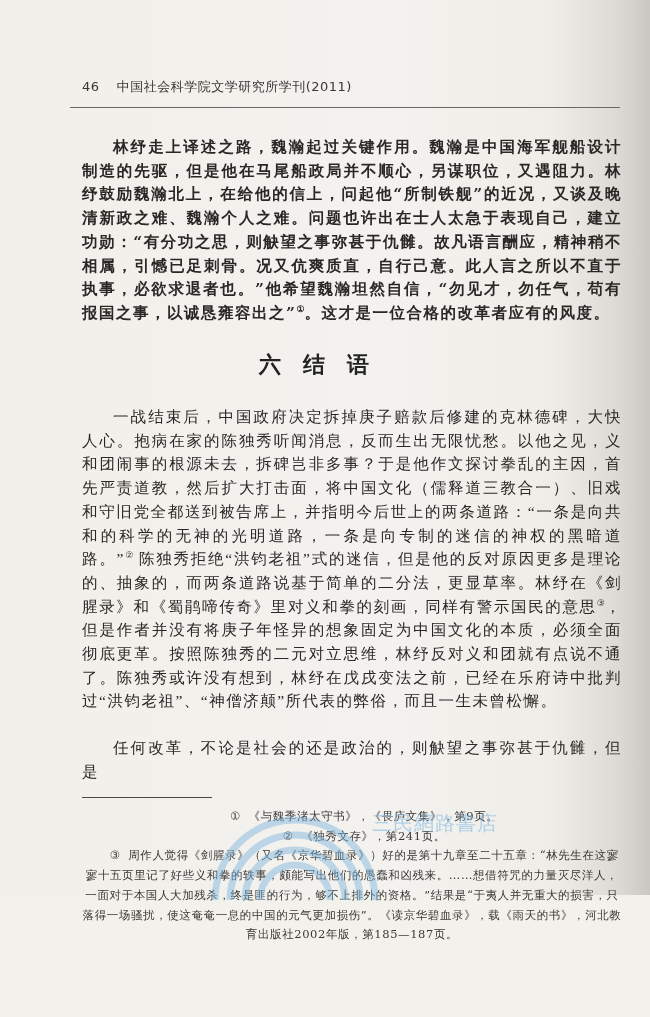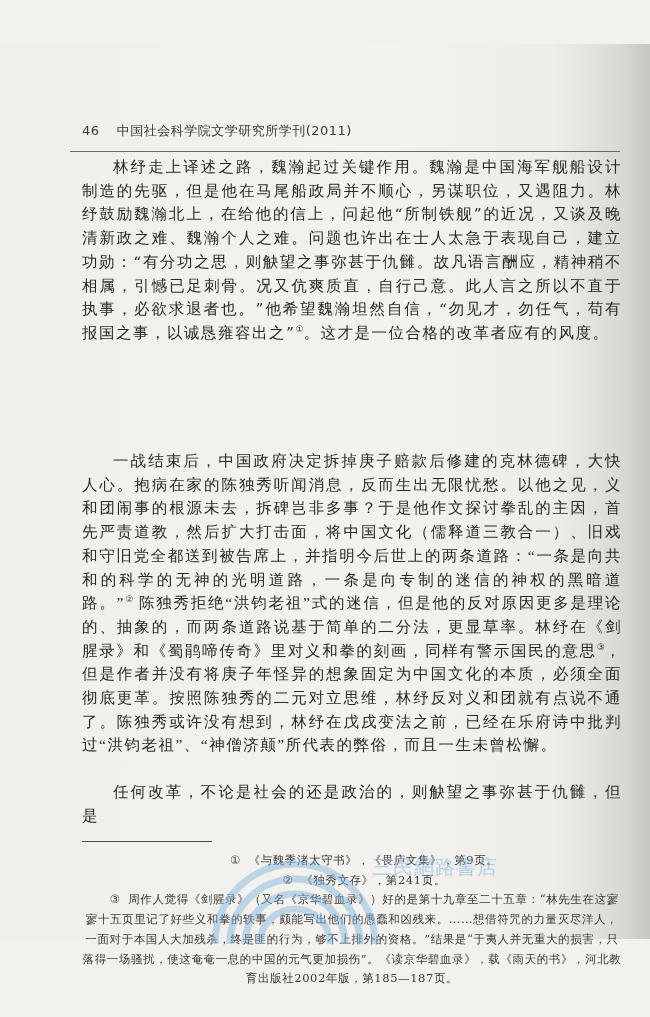--- a/index.html
+++ b/index.html
@@ -6,38 +6,37 @@
     body {
       width: 650px; height: 1017px; overflow: hidden;
       background: #f3f1ec;
       position: relative;
       font-family: "DejaVu Serif", "Liberation Serif", serif;
       color: #2a2826;
     }
     .page {
       position: absolute; left: 0; top: 0; width: 650px; height: 895px;
       background: linear-gradient(to right, #f1efea 0%, #f4f2ee 60%, #efede8 85%, #dcdad5 95%, #c9c7c2 100%);
-      margin-top: 44px;
     }
     .running-head {
       position: absolute; left: 82px; top: 78px;
       font-family: "DejaVu Sans", "Liberation Sans", sans-serif;
       font-size: 13px; color: #3a3836; letter-spacing: 0.5px;
     }
     .running-head .pnum { display: inline-block; width: 30px; }
     .head-rule {
       position: absolute; left: 70px; top: 107px; width: 550px; height: 0;
       border-top: 1.5px solid #6a6864;
     }
     .body-text {
       position: absolute; left: 82px; width: 540px;
       font-size: 15.5px; line-height: 23.7px; letter-spacing: 1.5px;
       text-align: justify; text-align-last: left;
     }
-    .p1 { top: 112px; }
+    .p1 { top: 135px; font-weight: bold; }
     .p-indent { text-indent: 31px; margin: 0; }
     .section-title {
       position: absolute; left: 0; width: 650px; top: 350px; text-align: center;
       font-family: "DejaVu Sans", "Liberation Sans", sans-serif;
       font-size: 22px; font-weight: bold; letter-spacing: 22px; color: #222;
     }
     .p2 { top: 405px; font-family: Liberation Serif, serif; }
     .p3 { top: 737px; }
     .fn-rule {
       position: absolute; left: 82px; top: 797px; width: 130px; height: 0;
@@ -71,20 +70,21 @@
   <div class="running-head">
     <span class="pnum">46</span>
     <span>中国社会科学院文学研究所学刊(2011)</span>
   </div>
   <div class="head-rule"></div>
 
   <div class="body-text p1">
     <p class="p-indent"><span>林纾走上译述之路，魏瀚起过关键作用。魏瀚是中国海军舰船设计制造的先驱，但是他在马尾船政局并不顺心，另谋职位，又遇阻力。林纾鼓励魏瀚北上，在给他的信上，问起他“所制铁舰”的近况，又谈及晚清新政之难、魏瀚个人之难。问题也许出在士人太急于表现自己，建立功勋：“有分功之思，则觖望之事弥甚于仇雠。故凡语言酬应，精神稍不相属，引憾已足刺骨。况又伉爽质直，自行己意。此人言之所以不直于执事，必欲求退者也。”他希望魏瀚坦然自信，“勿见才，勿任气，苟有报国之事，以诚恳雍容出之”</span><sup class="note">①</sup><span>。这才是一位合格的改革者应有的风度。</span></p>
   </div>
 
+  <div class="section-title">六结语</div>
 
   <div class="body-text p2">
     <p class="p-indent"><span>一战结束后，中国政府决定拆掉庚子赔款后修建的克林德碑，大快人心。抱病在家的陈独秀听闻消息，反而生出无限忧愁。以他之见，义和团闹事的根源未去，拆碑岂非多事？于是他作文探讨拳乱的主因，首先严责道教，然后扩大打击面，将中国文化（儒释道三教合一）、旧戏和守旧党全都送到被告席上，并指明今后世上的两条道路：“一条是向共和的科学的无神的光明道路，一条是向专制的迷信的神权的黑暗道路。”</span><sup class="note">②</sup><span> 陈独秀拒绝“洪钧老祖”式的迷信，但是他的反对原因更多是理论的、抽象的，而两条道路说基于简单的二分法，更显草率。林纾在《剑腥录》和《蜀鹃啼传奇》里对义和拳的刻画，同样有警示国民的意思</span><sup class="note">③</sup><span>，但是作者并没有将庚子年怪异的想象固定为中国文化的本质，必须全面彻底更革。按照陈独秀的二元对立思维，林纾反对义和团就有点说不通了。陈独秀或许没有想到，林纾在戊戌变法之前，已经在乐府诗中批判过“洪钧老祖”、“神僧济颠”所代表的弊俗，而且一生未曾松懈。</span></p>
   </div>
 
   <div class="body-text p3">
     <p class="p-indent">任何改革，不论是社会的还是政治的，则觖望之事弥甚于仇雠，但是</p>
   </div>
 
   <div class="fn-rule"></div>

